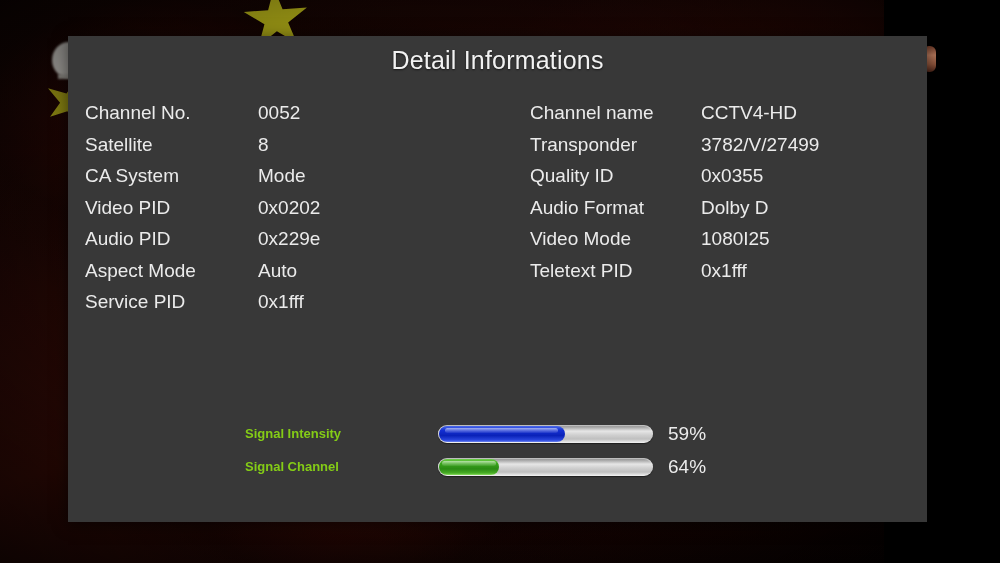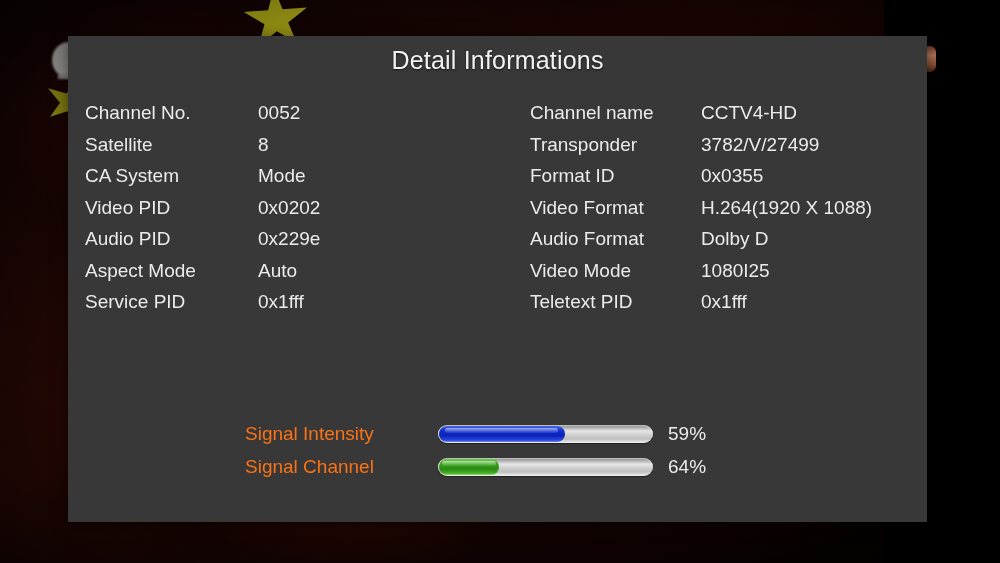--- a/index.html
+++ b/index.html
@@ -124,23 +124,24 @@
     left:177px; top:381px;
     width:560px;
   }
   .signal-row {
     display:flex;
     align-items:center;
     height:33px;
   }
   .signal-label {
     width:193px;
-    color:#f97316;
-    font-size:19px;
-    white-space:nowrap;
+    color:#84cc16;
+    font-size:13px;
+    white-space:nowrap;
+    font-weight:bold;
   }
   .bar-track {
     position:relative;
     width:215px; height:18px;
     border-radius:9px;
     background:linear-gradient(180deg,#6e6e6e 0%,#9a9a9a 8%,#e6e6e6 34%,#cfcfcf 56%,#bfbfbf 78%,#f4f4f4 100%);
     box-shadow:inset 0 1px 1px rgba(255,255,255,0.55), 0 1px 1px rgba(0,0,0,0.45);
     overflow:hidden;
   }
   .bar-fill {
@@ -224,26 +225,22 @@
 
         <div class="info-row">
           <span class="info-label">Channel name</span>
           <span class="info-value">CCTV4-HD</span>
         </div>
         <div class="info-row">
           <span class="info-label">Transponder</span>
           <span class="info-value">3782/V/27499</span>
         </div>
         <div class="info-row">
-          <span class="info-label">Format ID</span>
+          <span class="info-label">Quality ID</span>
           <span class="info-value">0x0355</span>
-        </div>
-        <div class="info-row">
-          <span class="info-label">Video Format</span>
-          <span class="info-value">H.264(1920 X 1088)</span>
         </div>
         <div class="info-row">
           <span class="info-label">Audio Format</span>
           <span class="info-value">Dolby D</span>
         </div>
         <div class="info-row">
           <span class="info-label">Video Mode</span>
           <span class="info-value">1080I25</span>
         </div>
         <div class="info-row">

